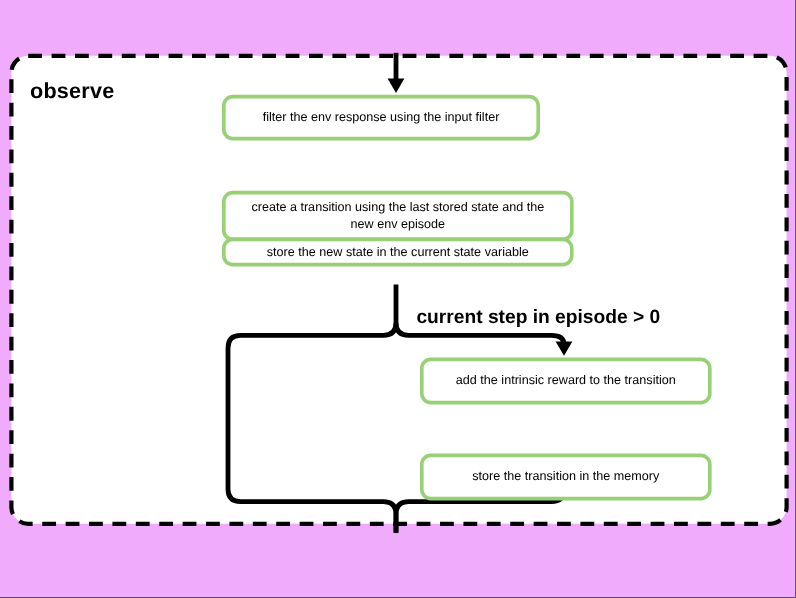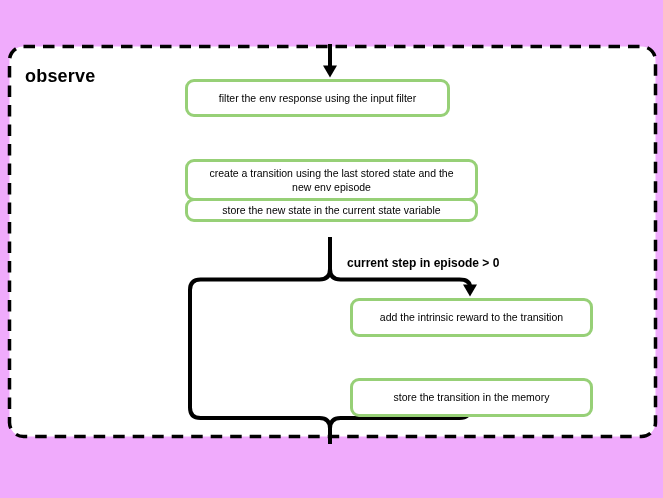--- a/index.html
+++ b/index.html
@@ -52,21 +52,21 @@
   .node span { white-space: nowrap; }
   #node-filter      { left: 185px; top:  79px; width: 265px; height: 38px; }
   #node-create      { left: 185px; top: 137px; width: 293px; height: 42px; margin-top: 22px; }
   #node-store-state { left: 185px; top: 198px; width: 293px; height: 24px; }
   #node-intrinsic   { left: 350px; top: 298px; width: 243px; height: 39px; }
   #node-store-mem   { left: 350px; top: 378px; width: 243px; height: 39px; }
   .edge-label {
     position: absolute;
     left: 347px;
     top: 256px;
-    font-size: 12px;
+    font-size: 16px;
     font-weight: bold;
     color: #000000;
     white-space: nowrap;
   }
 </style>
 </head>
 <body>
 
 <div id="stage">
 

